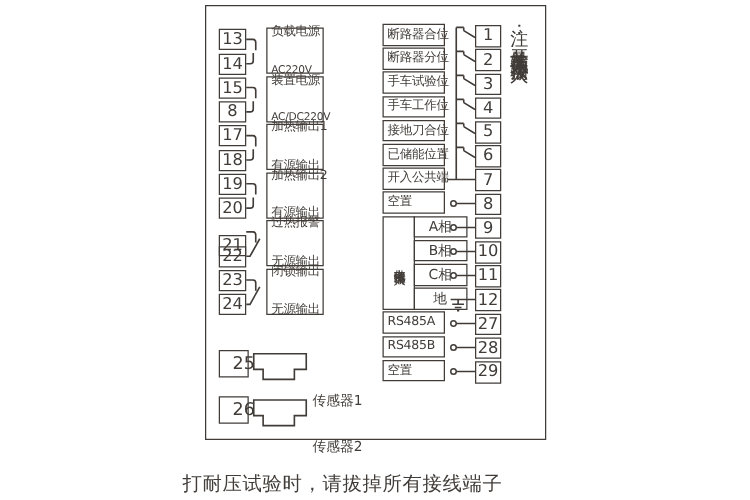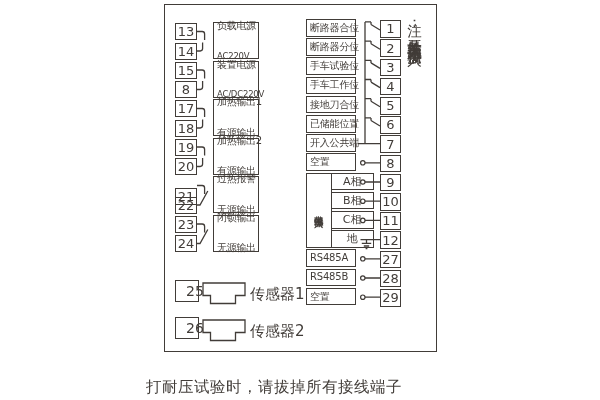--- a/index.html
+++ b/index.html
@@ -59,21 +59,21 @@
     font-size:9.5px;letter-spacing:0.5px;line-height:1;
   }
   .rcell{
     position:absolute;left:330.7px;width:43px;height:17.5px;
     border:1.3px solid var(--ink);box-sizing:border-box;
     display:flex;align-items:center;justify-content:center;
     font-size:11px;line-height:1;
   }
 
   .sensor-label{
-    position:absolute;left:250px;font-size:15px;line-height:1;white-space:nowrap;
+    position:absolute;left:250px;font-size:11px;line-height:1;white-space:nowrap;margin-top:28px;
   }
 
   .vnote{
     position:absolute;left:407px;top:11px;
     writing-mode:vertical-rl;text-orientation:upright;
     font-size:14.5px;letter-spacing:1px;line-height:1;white-space:nowrap;
   }
   .bnote{position:absolute;font-size:15.5px;white-space:nowrap;letter-spacing:0.5px;}
   #bnote1{left:158px;top:356px;}
   #bnote2{left:146px;top:377px;}

